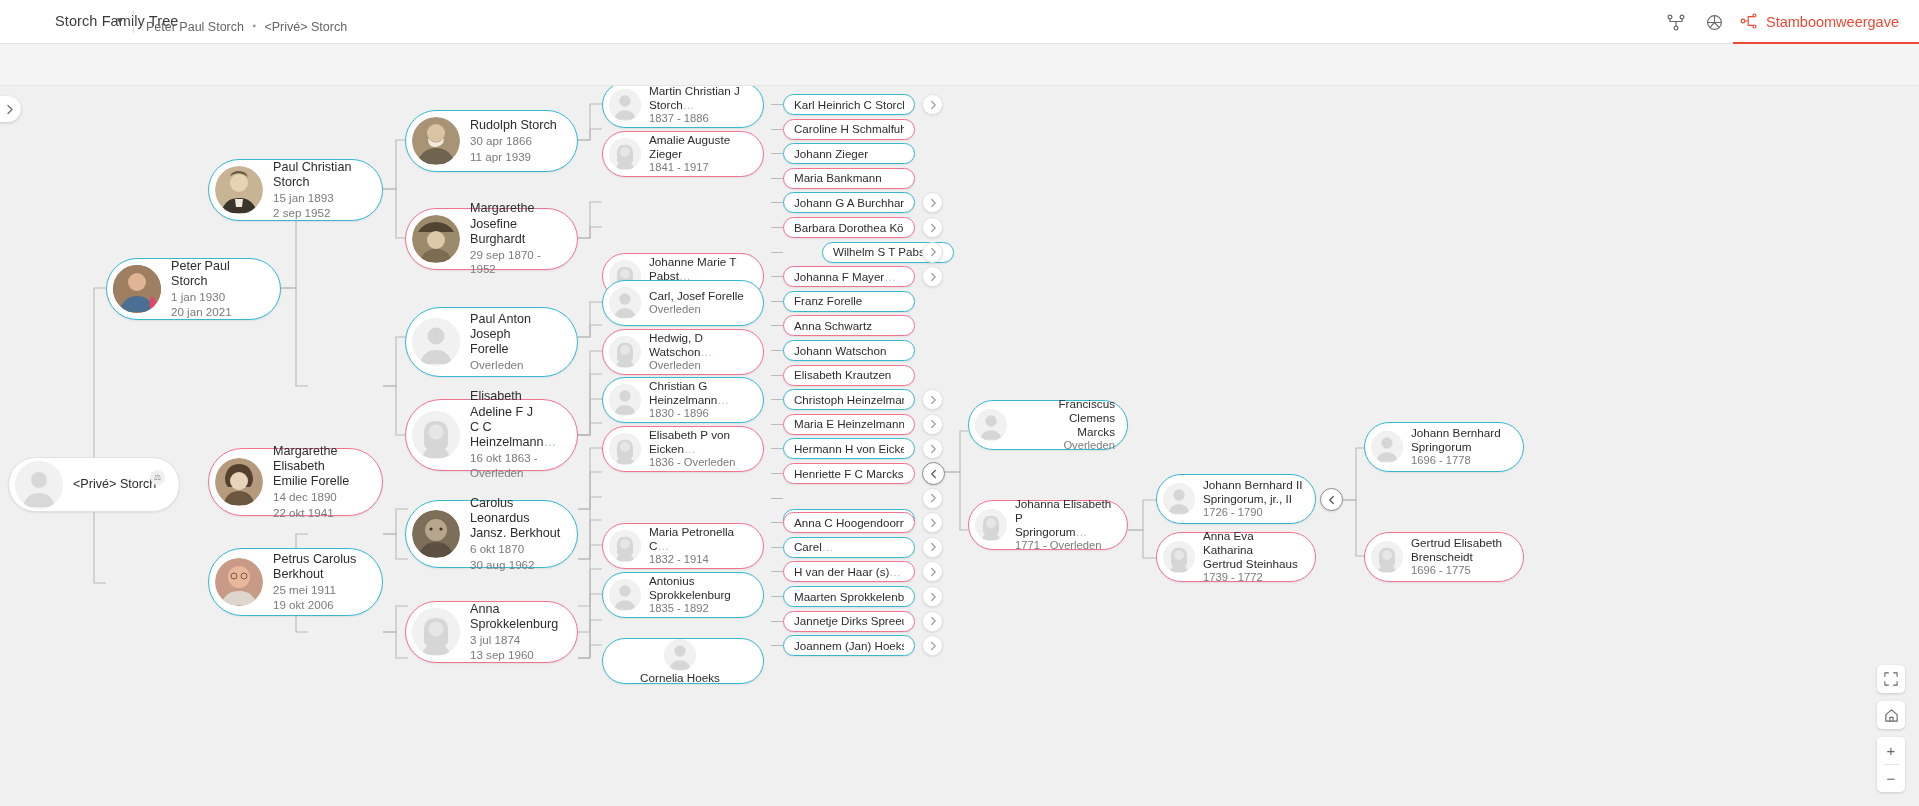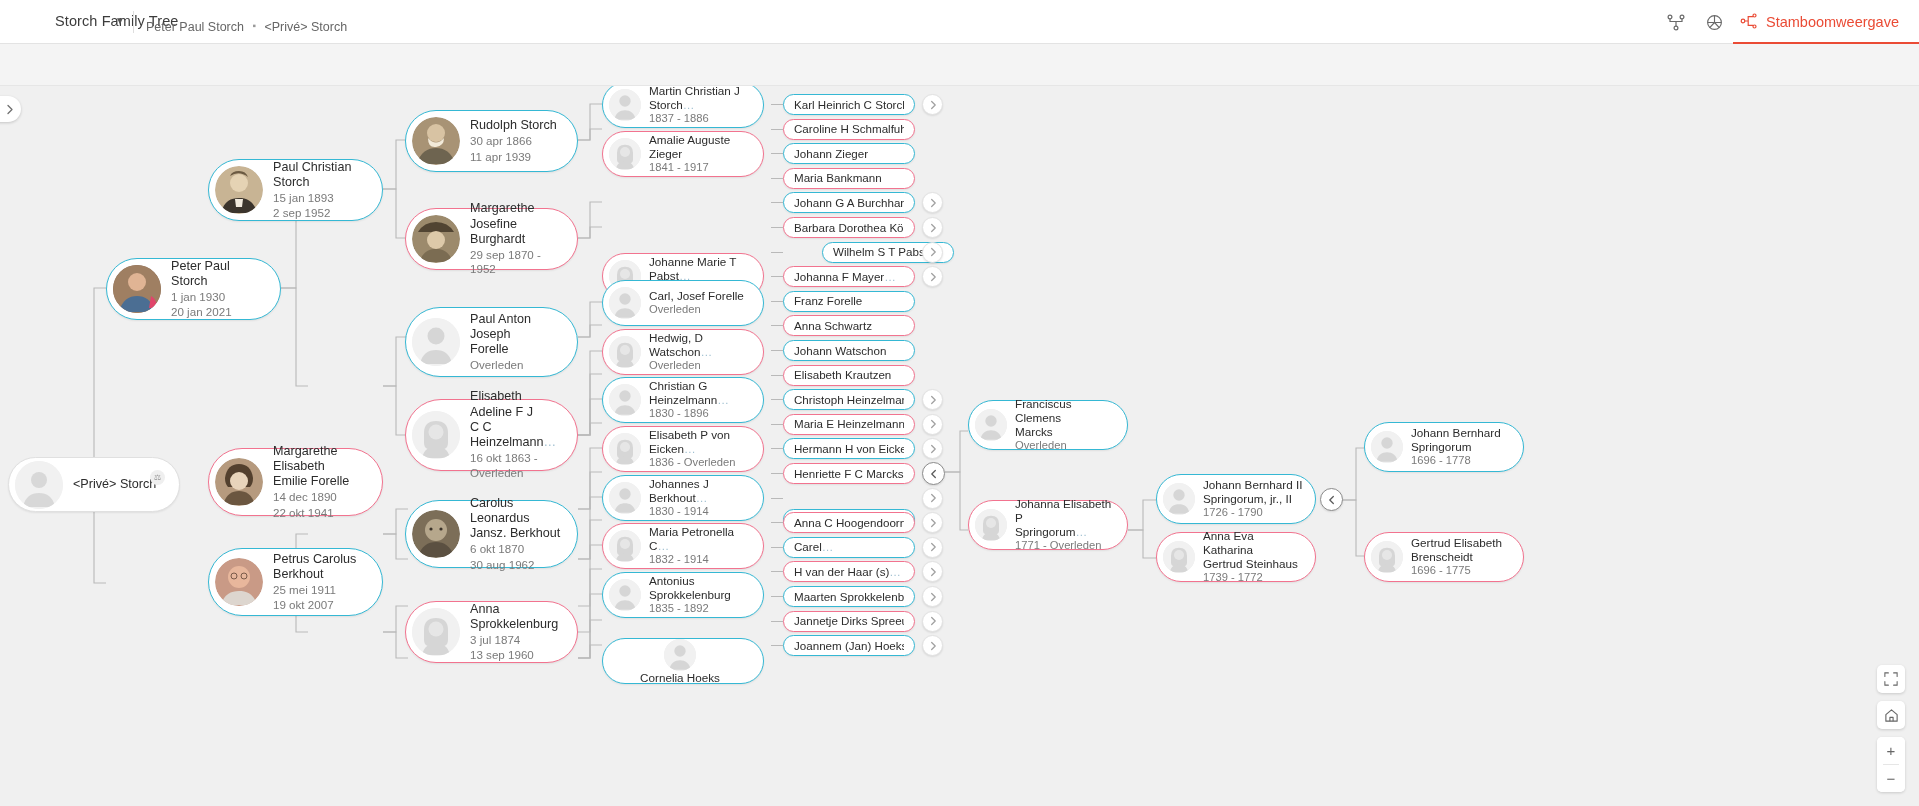--- a/index.html
+++ b/index.html
@@ -272,21 +272,21 @@
           <circle cx="24" cy="19" r="11" fill="#e8b79c"></circle>
           <path d="M6 47c3-11 10-14 18-14s15 3 18 14z" fill="#ddd6cf"></path>
           <circle cx="19" cy="18" r="3" fill="none" stroke="#7a5a48" stroke-width="1"></circle>
           <circle cx="29" cy="18" r="3" fill="none" stroke="#7a5a48" stroke-width="1"></circle>
         </svg>
     </div>
     <div class="txt">
       <div class="nm">Petrus Carolus</div>
       <div class="nm">Berkhout</div>
       <div class="dt">25 mei 1911</div>
-      <div class="dt">19 okt 2007</div>
+      <div class="dt">19 okt 2006</div>
     </div>
   </div>
 
   <div class="card big m" style="left:405px; top:24px; width:173px;">
     <div class="av">
       <svg width="48" height="48" viewBox="0 0 48 48">
           <circle cx="24" cy="24" r="24" fill="#a89375"></circle>
           <circle cx="24" cy="16" r="9" fill="#d8c3a3"></circle>
           <path d="M16 21q8 9 16 0 0 8-8 9t-8-9z" fill="#f2ead9"></path>
           <path d="M5 47c3-12 11-16 19-16s16 4 19 16z" fill="#6e6450"></path>
@@ -469,33 +469,20 @@
           <path d="M12 22q0-12 12-12t12 12v10q0 5-4 6H16q-4-1-4-6z" fill="#d6d6d6"></path>
           <circle cx="24" cy="21" r="7.5" fill="#e6e6e6"></circle>
           <path d="M10 47c2-9 8-12 14-12s12 3 14 12z" fill="#d6d6d6"></path>
         </svg>
       </div>
     <div class="txt">
       <div class="nm"><span>Elisabeth P von Eicken</span><span class="ell">…</span></div>
       <div class="dt">1836 - Overleden</div>
     </div>
   </div>
-  <div class="card med m" style="left:602px; top:389px; width:162px;">
-    <div class="av">
-        <svg width="32" height="32" viewBox="0 0 48 48">
-          <circle cx="24" cy="24" r="24" fill="#f1f1f1"></circle>
-          <circle cx="24" cy="18" r="8.5" fill="#d6d6d6"></circle>
-          <path d="M8 46c2-10 8-14 16-14s14 4 16 14z" fill="#d6d6d6"></path>
-        </svg>
-      </div>
-    <div class="txt">
-      <div class="nm"><span>Johannes J Berkhout</span><span class="ell">…</span></div>
-      <div class="dt">1830 - 1914</div>
-    </div>
-  </div>
   <div class="card med f" style="left:602px; top:437px; width:162px;">
     <div class="av">
         <svg width="32" height="32" viewBox="0 0 48 48">
           <circle cx="24" cy="24" r="24" fill="#f1f1f1"></circle>
           <path d="M12 22q0-12 12-12t12 12v10q0 5-4 6H16q-4-1-4-6z" fill="#d6d6d6"></path>
           <circle cx="24" cy="21" r="7.5" fill="#e6e6e6"></circle>
           <path d="M10 47c2-9 8-12 14-12s12 3 14 12z" fill="#d6d6d6"></path>
         </svg>
       </div>
     <div class="txt">
@@ -698,21 +685,21 @@
         <div class="nm"><span>Joannem (Jan) Hoeks</span><span class="ell"></span></div>
       </div>
       <div class="exp" style="left: 922px; top: 549.2px;">
         <svg width="8" height="10" viewBox="0 0 9 11" fill="none" stroke="#a0a0a0" stroke-width="1.4">
           <path d="M3 1.5l4 4-4 4" stroke-linecap="round" stroke-linejoin="round"></path>
         </svg>
       </div>
       <div style="position: absolute; left: 771px; top: 559.2px; width: 12px; height: 1px; background: rgb(185, 185, 185);"></div>
     </div>
 
-  <div class="card med m" style="left:968px; top:314px; width:160px; height:50px;">
+  <div class="card med m" style="left:968px; top:314px; width:160px; height:50px;text-align:right;">
     <div class="av">
         <svg width="32" height="32" viewBox="0 0 48 48">
           <circle cx="24" cy="24" r="24" fill="#f1f1f1"></circle>
           <circle cx="24" cy="18" r="8.5" fill="#d6d6d6"></circle>
           <path d="M8 46c2-10 8-14 16-14s14 4 16 14z" fill="#d6d6d6"></path>
         </svg>
       </div>
     <div class="txt">
       <div class="nm">Franciscus Clemens</div>
       <div class="nm">Marcks</div>

